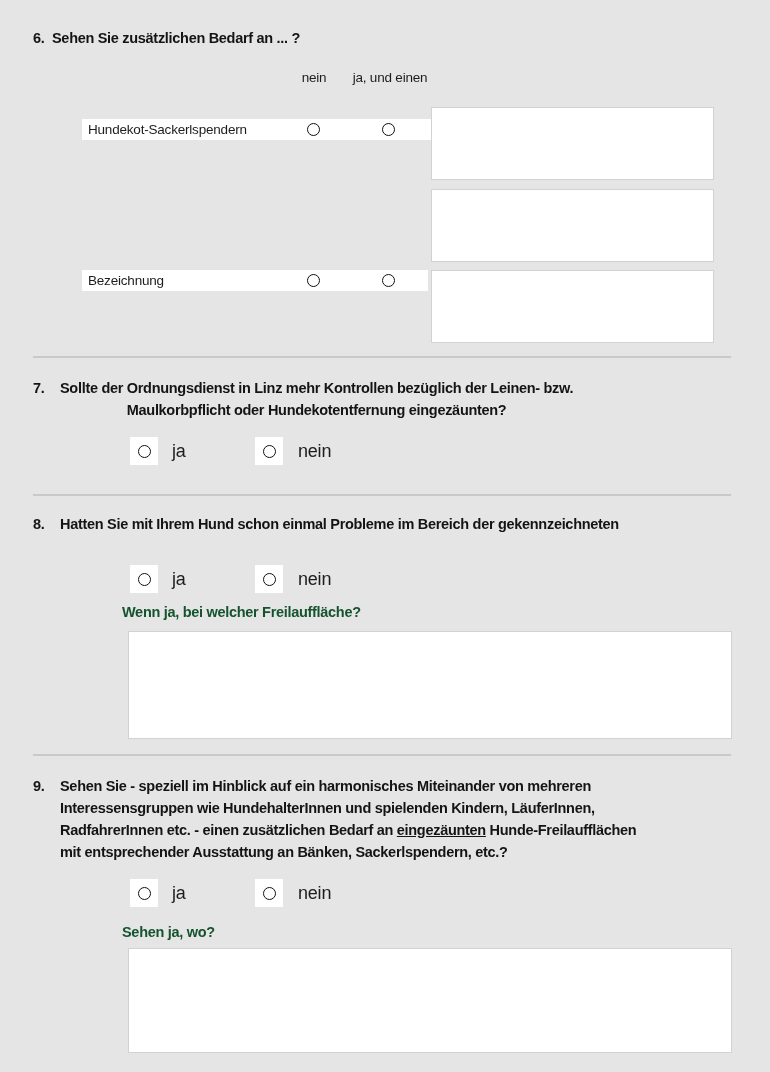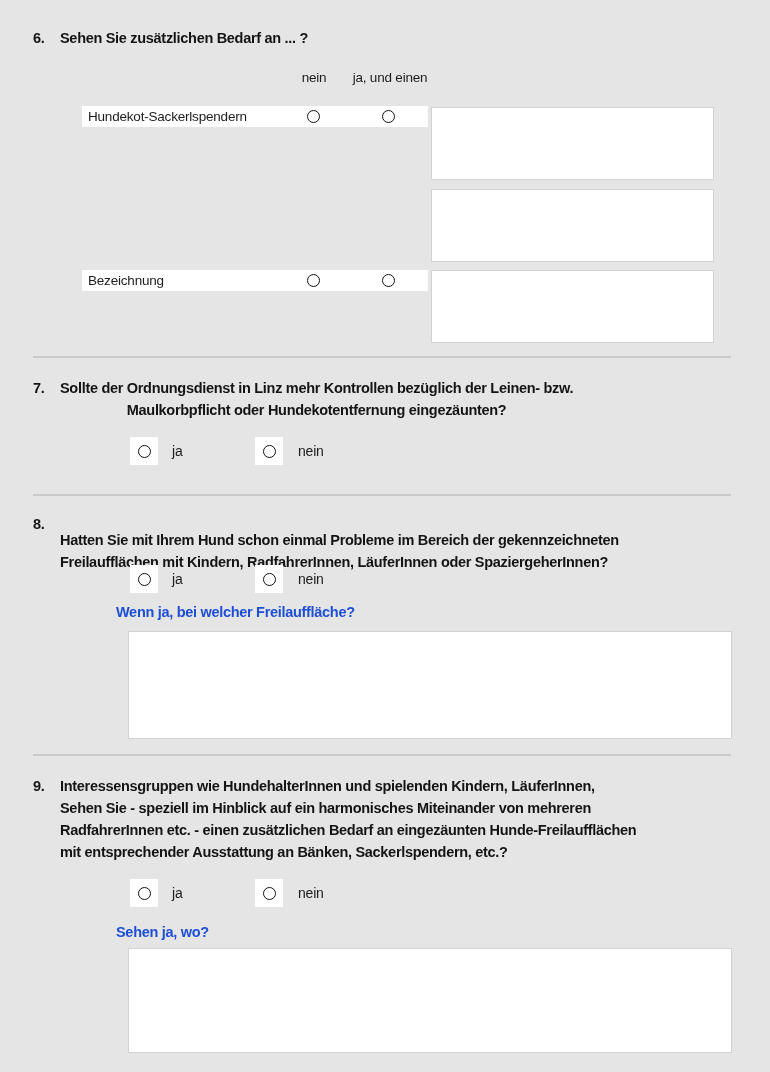--- a/index.html
+++ b/index.html
@@ -44,41 +44,41 @@
   }
   
   .divider { position:absolute; left:33px; width:698px; height:2px; background:#c9c9c9; }
   
   .optsquare {
     position:absolute; width:28px; height:28px; background:#ffffff;
     display:flex; align-items:center; justify-content:center; cursor:pointer;
   }
   .optsquare .radio { position:static; }
   .optlabel {
-    position:absolute; font-size:14px; letter-spacing:-0.2px; color:#1c1c1c;
+    position:absolute; font-size:18px; letter-spacing:-0.2px; color:#1c1c1c;
     line-height:28px; white-space:nowrap;
   }
   .followup {
-    position:absolute; left:116px; font-weight:bold; font-size:14.5px;
-    letter-spacing:-0.3px; white-space:nowrap; color:#1d4ed8;
+    position:absolute; left:122px; font-weight:bold; font-size:14.5px;
+    letter-spacing:-0.3px; white-space:nowrap; color:#14532d;
   }
-  .uline { }
+  .uline { text-decoration:underline; }
 </style>
 </head>
 <body>
 
 <div class="page">
 
   <div class="qnum" style="left:33px; top:27px;">6.</div>
-  <div class="qline" style="left:60px; top:27px;">Sehen Sie zusätzlichen Bedarf an ... ?</div>
+  <div class="qline" style="left:52px; top:27px;">Sehen Sie zusätzlichen Bedarf an ... ?</div>
 
   <div class="colhead center" style="left:292px; top:70px; width:44px;">nein</div>
   <div class="colhead center" style="left:345px; top:70px; width:90px;">ja, und einen</div>
 
-  <div class="rowstrip" style="top:106px;">
+  <div class="rowstrip" style="top:119px;padding-left:32px;">
     <span class="rowlabel">Hundekot-Sackerlspendern</span>
     <span class="radio" style="left:225px; top:4px;"></span>
     <span class="radio" style="left:300px; top:4px;"></span>
   </div>
   <textarea class="tbox" style="left: 431px; top: 107px; width: 283px; height: 73px;"></textarea>
 
   <textarea class="tbox" style="left: 431px; top: 189px; width: 283px; height: 73px;"></textarea>
 
   <div class="rowstrip" style="top:270px;">
     <span class="rowlabel">Bezeichnung</span>
@@ -99,42 +99,41 @@
     </div>
   <span class="optlabel" style="left:172px; top:437px;">ja</span>
   <div class="optsquare" style="left:255px; top:437px;">
       <span class="radio"></span>
     </div>
   <span class="optlabel" style="left:298px; top:437px;">nein</span>
 
   <div class="divider" style="top:494px;"></div>
 
   <div class="qnum" style="left:33px; top:513px;">8.</div>
-  <div class="qtext" style="top:513px;margin-top:16px;">
+  <div class="qtext" style="top:513px;">
     <span class="qline">Hatten Sie mit Ihrem Hund schon einmal Probleme im Bereich der gekennzeichneten</span>
-    <span class="qline">Freilaufflächen mit Kindern, RadfahrerInnen, LäuferInnen oder SpaziergeherInnen?</span>
   </div>
   <div class="optsquare" style="left:130px; top:565px;">
       <span class="radio"></span>
     </div>
   <span class="optlabel" style="left:172px; top:565px;">ja</span>
   <div class="optsquare" style="left:255px; top:565px;">
       <span class="radio"></span>
     </div>
   <span class="optlabel" style="left:298px; top:565px;">nein</span>
 
   <div class="followup" style="top:604px;">Wenn ja, bei welcher Freilauffläche?</div>
   <textarea class="tbox" style="left: 128px; top: 631px; width: 604px; height: 108px;"></textarea>
 
   <div class="divider" style="top:754px;"></div>
 
   <div class="qnum" style="left:33px; top:775px;">9.</div>
   <div class="qtext" style="top:775px;">
+    <span class="qline">Sehen Sie - speziell im Hinblick auf ein harmonisches Miteinander von mehreren</span>
     <span class="qline">Interessensgruppen wie HundehalterInnen und spielenden Kindern, LäuferInnen,</span>
-    <span class="qline">Sehen Sie - speziell im Hinblick auf ein harmonisches Miteinander von mehreren</span>
     <span class="qline"><span>RadfahrerInnen etc. - einen zusätzlichen Bedarf an </span><span class="uline">eingezäunten</span><span> Hunde-Freilaufflächen</span></span>
     <span class="qline">mit entsprechender Ausstattung an Bänken, Sackerlspendern, etc.?</span>
   </div>
   <div class="optsquare" style="left:130px; top:879px;">
       <span class="radio"></span>
     </div>
   <span class="optlabel" style="left:172px; top:879px;">ja</span>
   <div class="optsquare" style="left:255px; top:879px;">
       <span class="radio"></span>
     </div>

